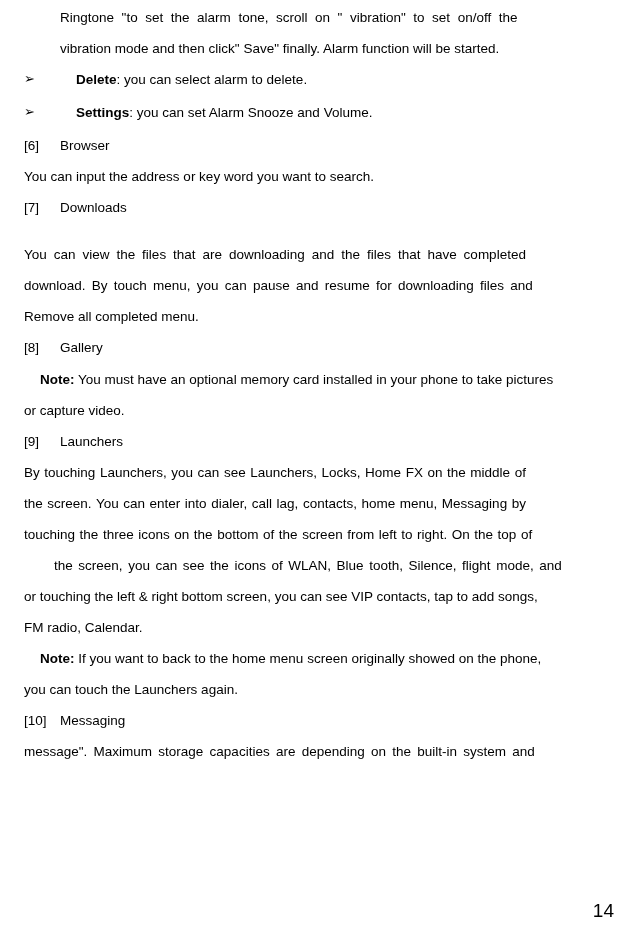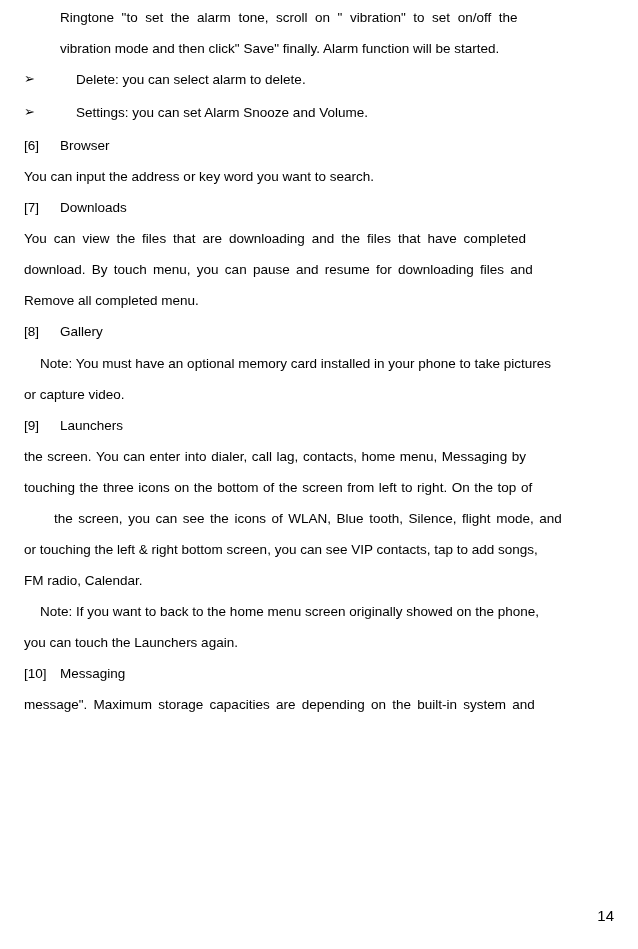--- a/index.html
+++ b/index.html
@@ -42,36 +42,37 @@
       font-weight: normal;
     }
     .section-num {
       display: inline-block;
       min-width: 36px;
     }
     .body-para {
       text-align: justify;
     }
     .bold {
-      font-weight: normal;
+      font-weight: bold;
       padding-left: 16px;
     }
     .page-number {
       position: absolute;
       bottom: 16px;
       right: 24px;
-      font-size: 15px;
+      font-size: 19px;
     }
     .justify-wide1 {
       text-align: justify;
       word-spacing: 3.8px;
     }
     .justify-wide2 {
       text-align: justify;
       word-spacing: 3.2px;
+      margin-top: 16px;
     }
     .justify-wide3 {
       text-align: justify;
       word-spacing: 2.5px;
     }
     .justify-wide4 {
       text-align: justify;
       word-spacing: 0.8px;
     }
     .justify-wide5 {
@@ -111,20 +112,21 @@
 
   <div class="section-heading">
     <span class="section-num">[8]</span><span>Gallery</span>
   </div>
   <div class="body-para"><span class="bold">Note:</span><span> You must have an optional memory card installed in your phone to take pictures</span></div>
   <div class="body-para">or capture video.</div>
 
   <div class="section-heading">
     <span class="section-num">[9]</span><span>Launchers</span>
   </div>
+  <div class="body-para justify-wide4">By touching Launchers, you can see Launchers, Locks, Home FX on the middle of</div>
   <div class="body-para justify-wide4">the screen. You can enter into dialer, call lag, contacts, home menu, Messaging by</div>
   <div class="body-para justify-wide4">touching the three icons on the bottom of the screen from left to right. On the top of</div>
   <div class="body-para justify-wide5">the screen, you can see the icons of WLAN, Blue tooth, Silence, flight mode, and</div>
   <div class="body-para">or touching the left &amp; right bottom screen, you can see VIP contacts, tap to add songs,</div>
   <div class="body-para">FM radio, Calendar.</div>
   <div class="body-para"><span class="bold">Note:</span><span> If you want to back to the home menu screen originally showed on the phone,</span></div>
   <div class="body-para">you can touch the Launchers again.</div>
 
   <div class="section-heading">
     <span class="section-num">[10]</span><span>Messaging</span>

